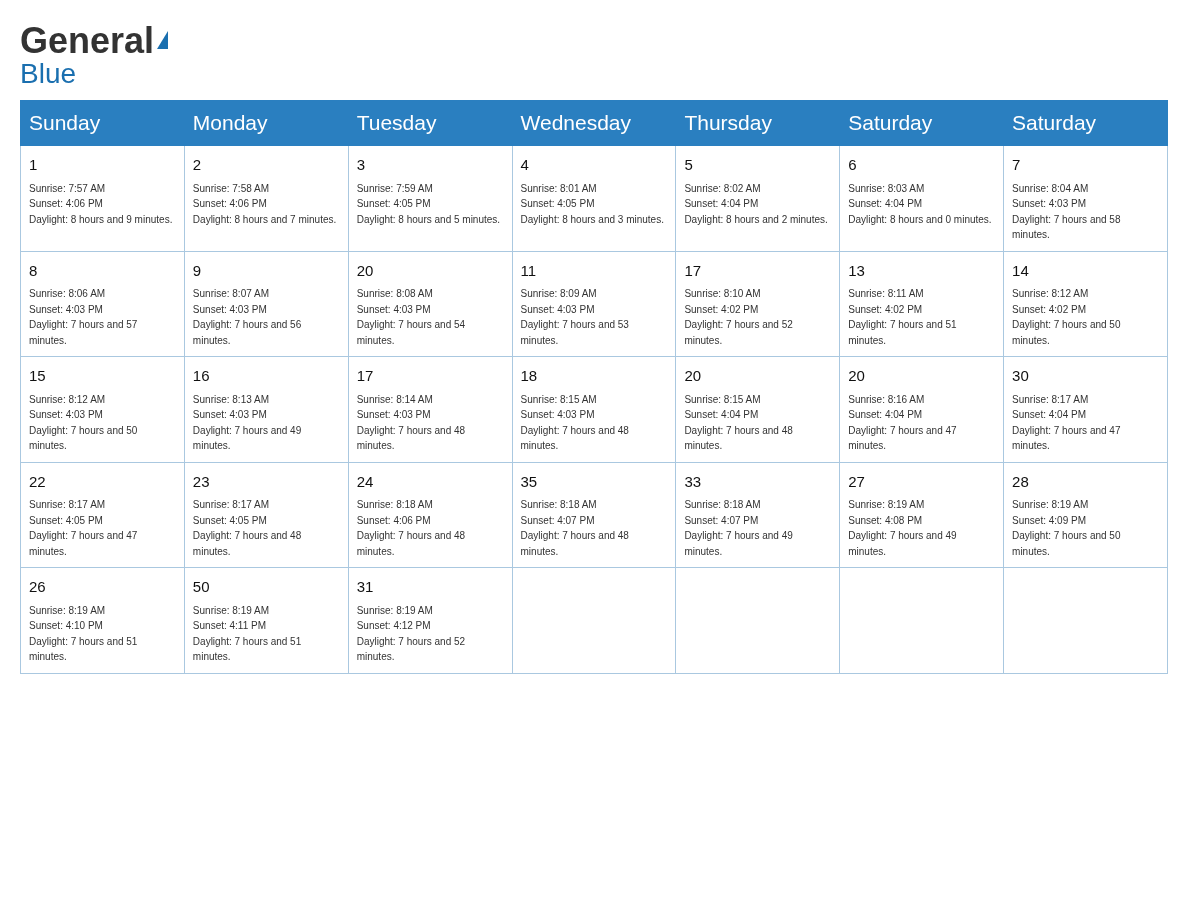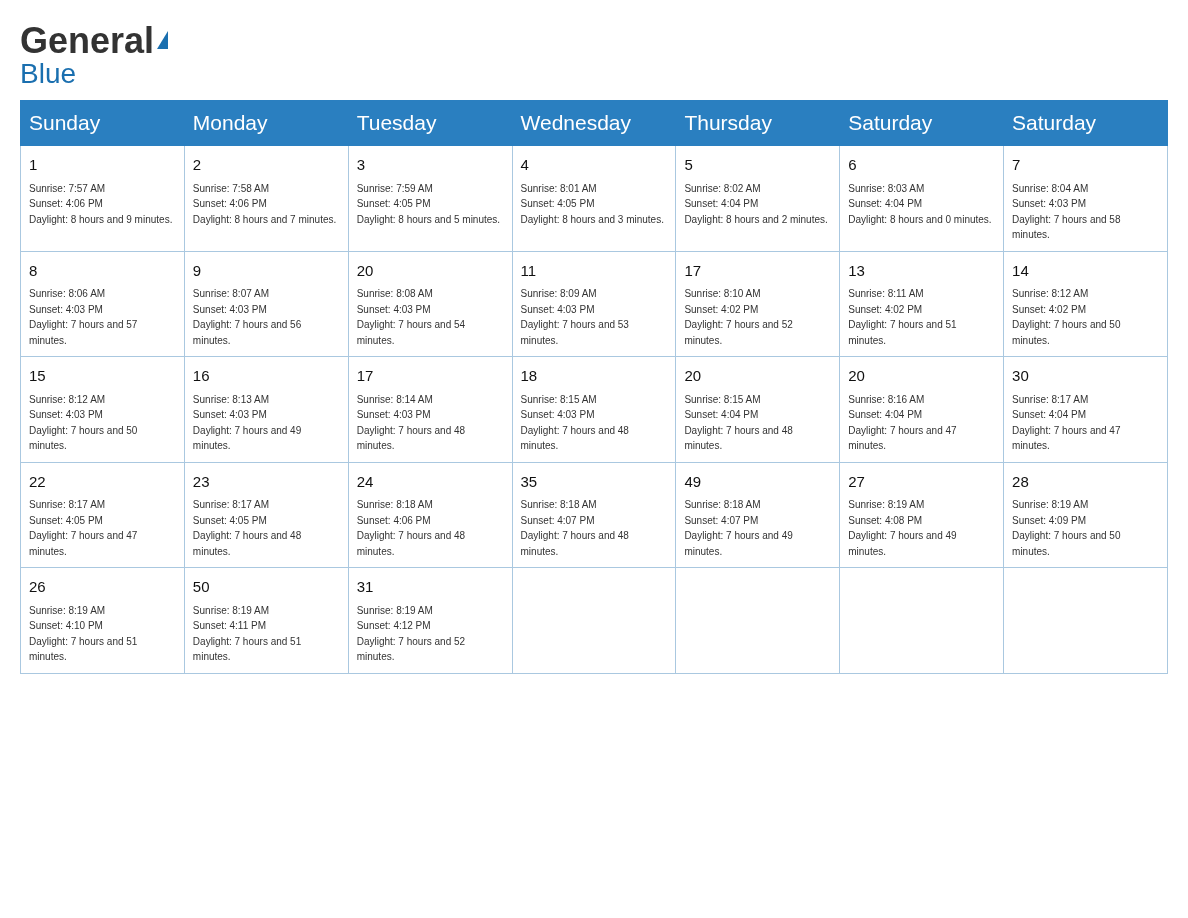--- a/index.html
+++ b/index.html
@@ -208,21 +208,21 @@
         </td>
         <td>
           <div class="day-number">24</div>
           <div class="day-info">Sunrise: 8:18 AM<br>Sunset: 4:06 PM<br>Daylight: 7 hours and 48 minutes.</div>
         </td>
         <td>
           <div class="day-number">35</div>
           <div class="day-info">Sunrise: 8:18 AM<br>Sunset: 4:07 PM<br>Daylight: 7 hours and 48 minutes.</div>
         </td>
         <td>
-          <div class="day-number">49</div>
+          <div class="day-number">33</div>
           <div class="day-info">Sunrise: 8:18 AM<br>Sunset: 4:07 PM<br>Daylight: 7 hours and 49 minutes.</div>
         </td>
         <td>
           <div class="day-number">27</div>
           <div class="day-info">Sunrise: 8:19 AM<br>Sunset: 4:08 PM<br>Daylight: 7 hours and 49 minutes.</div>
         </td>
         <td>
           <div class="day-number">28</div>
           <div class="day-info">Sunrise: 8:19 AM<br>Sunset: 4:09 PM<br>Daylight: 7 hours and 50 minutes.</div>
         </td>

